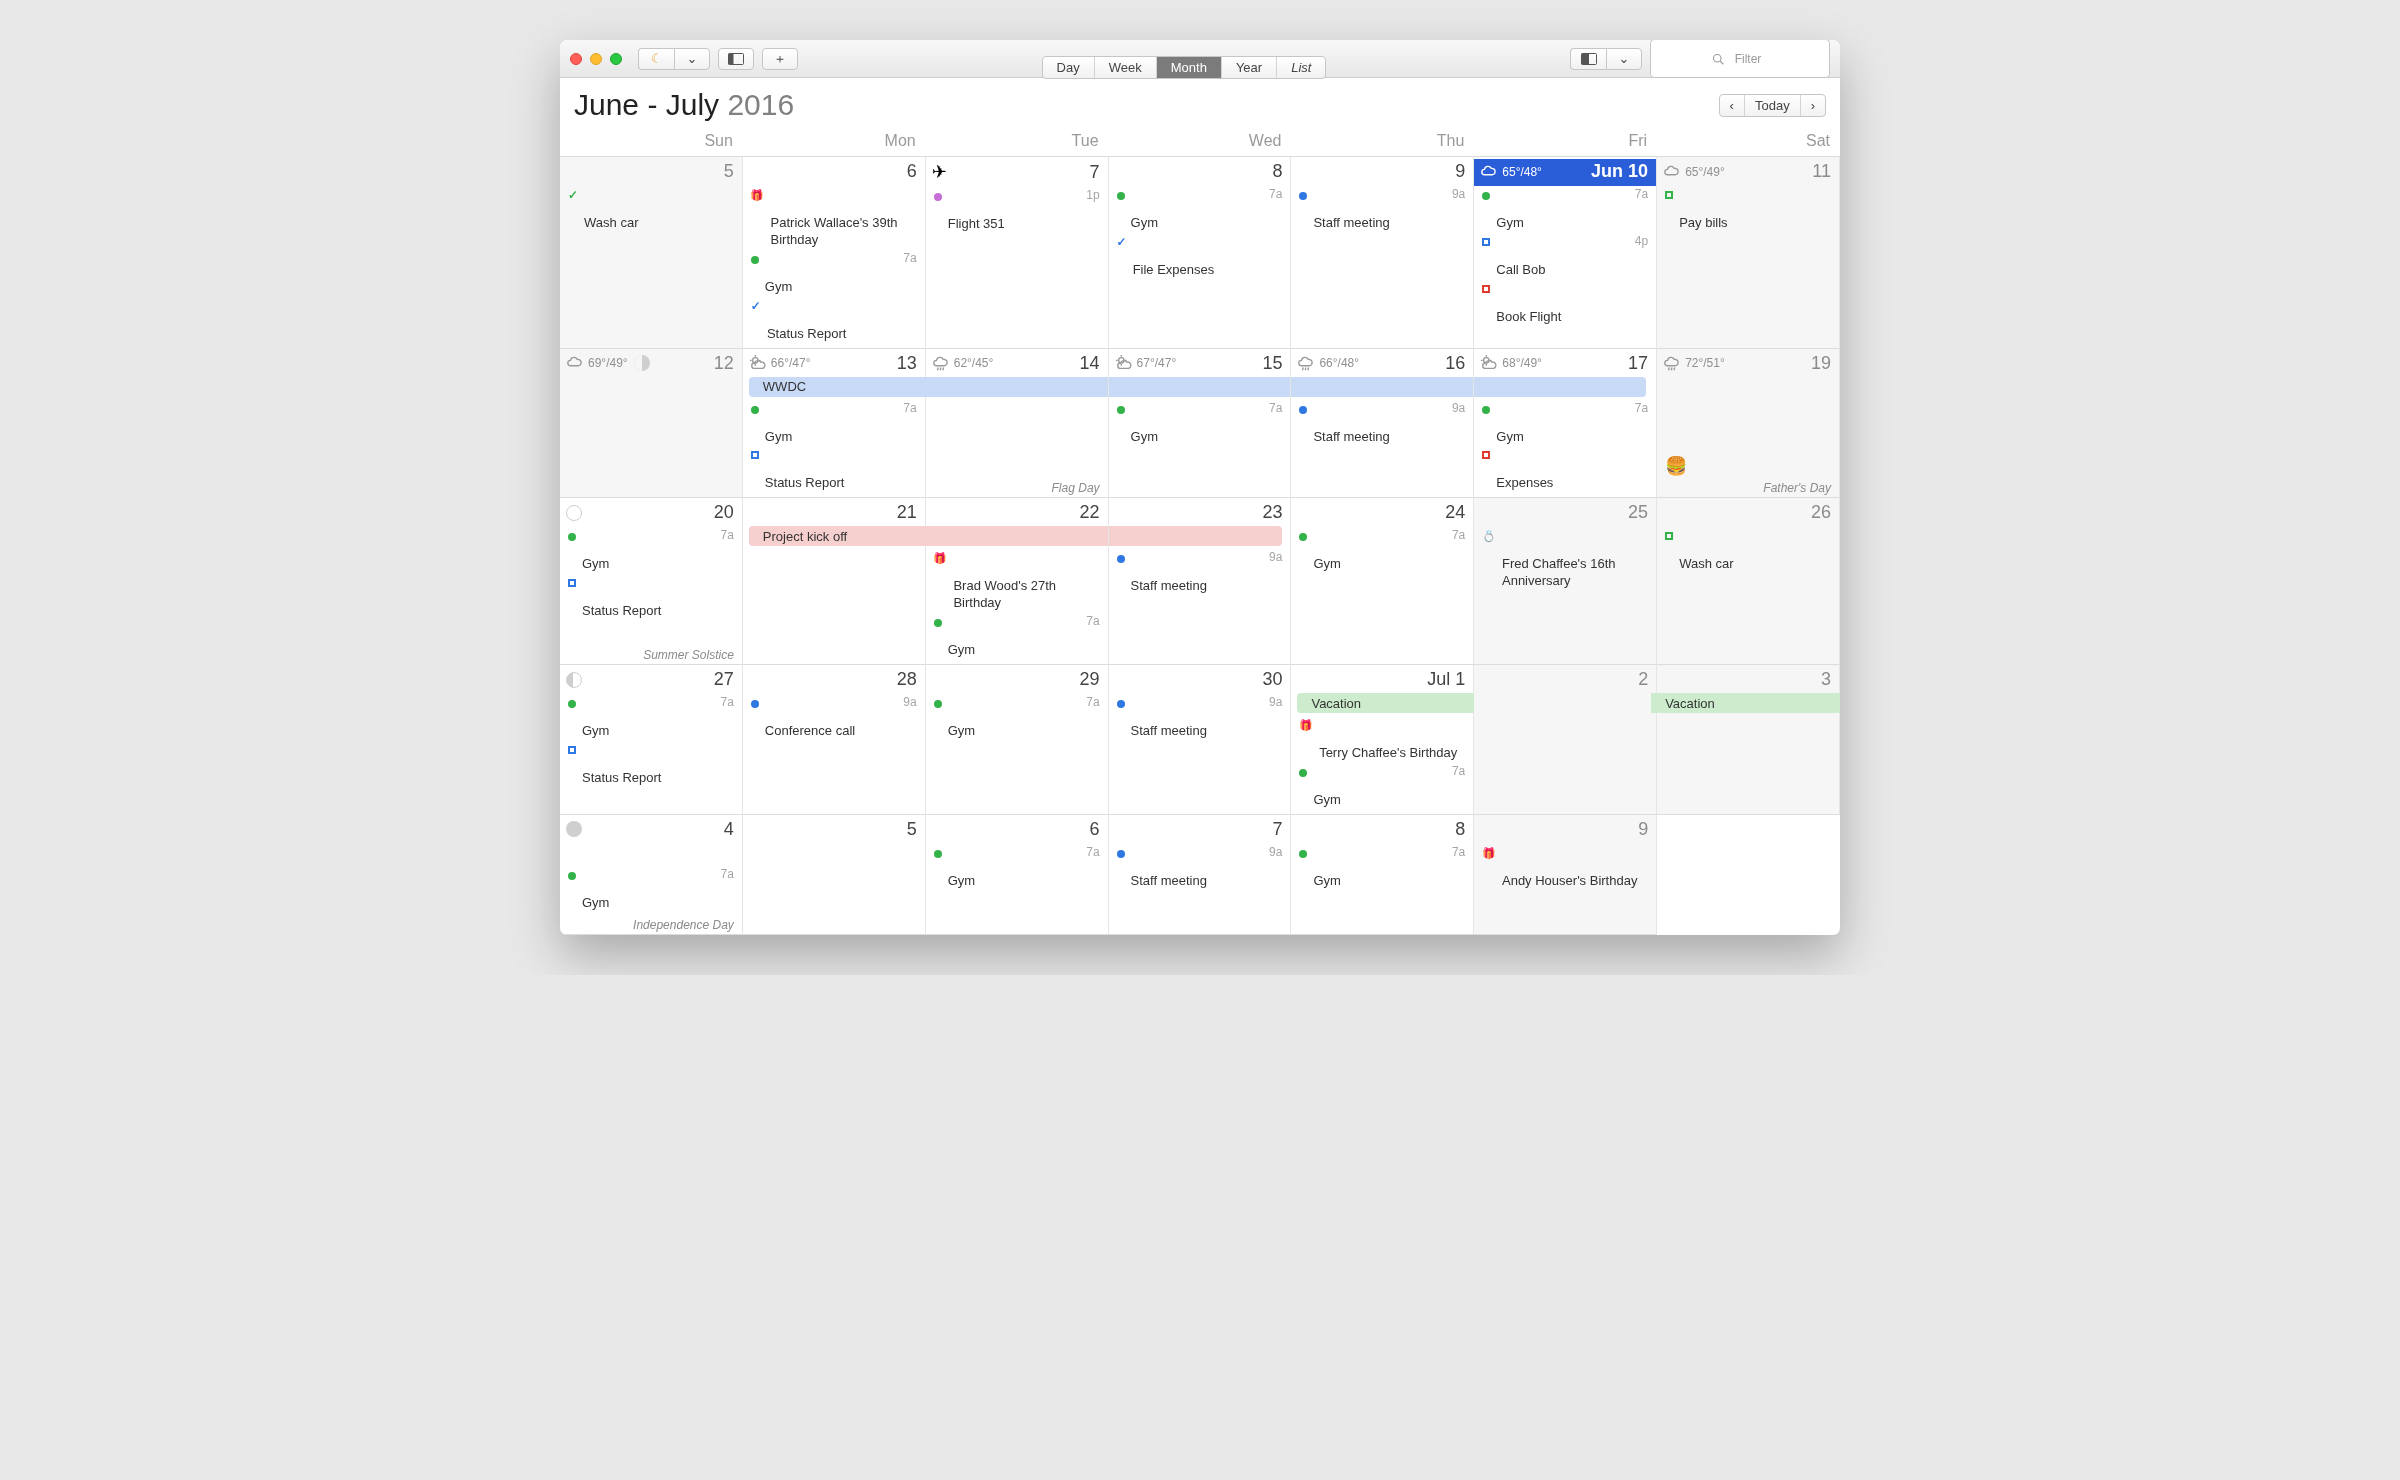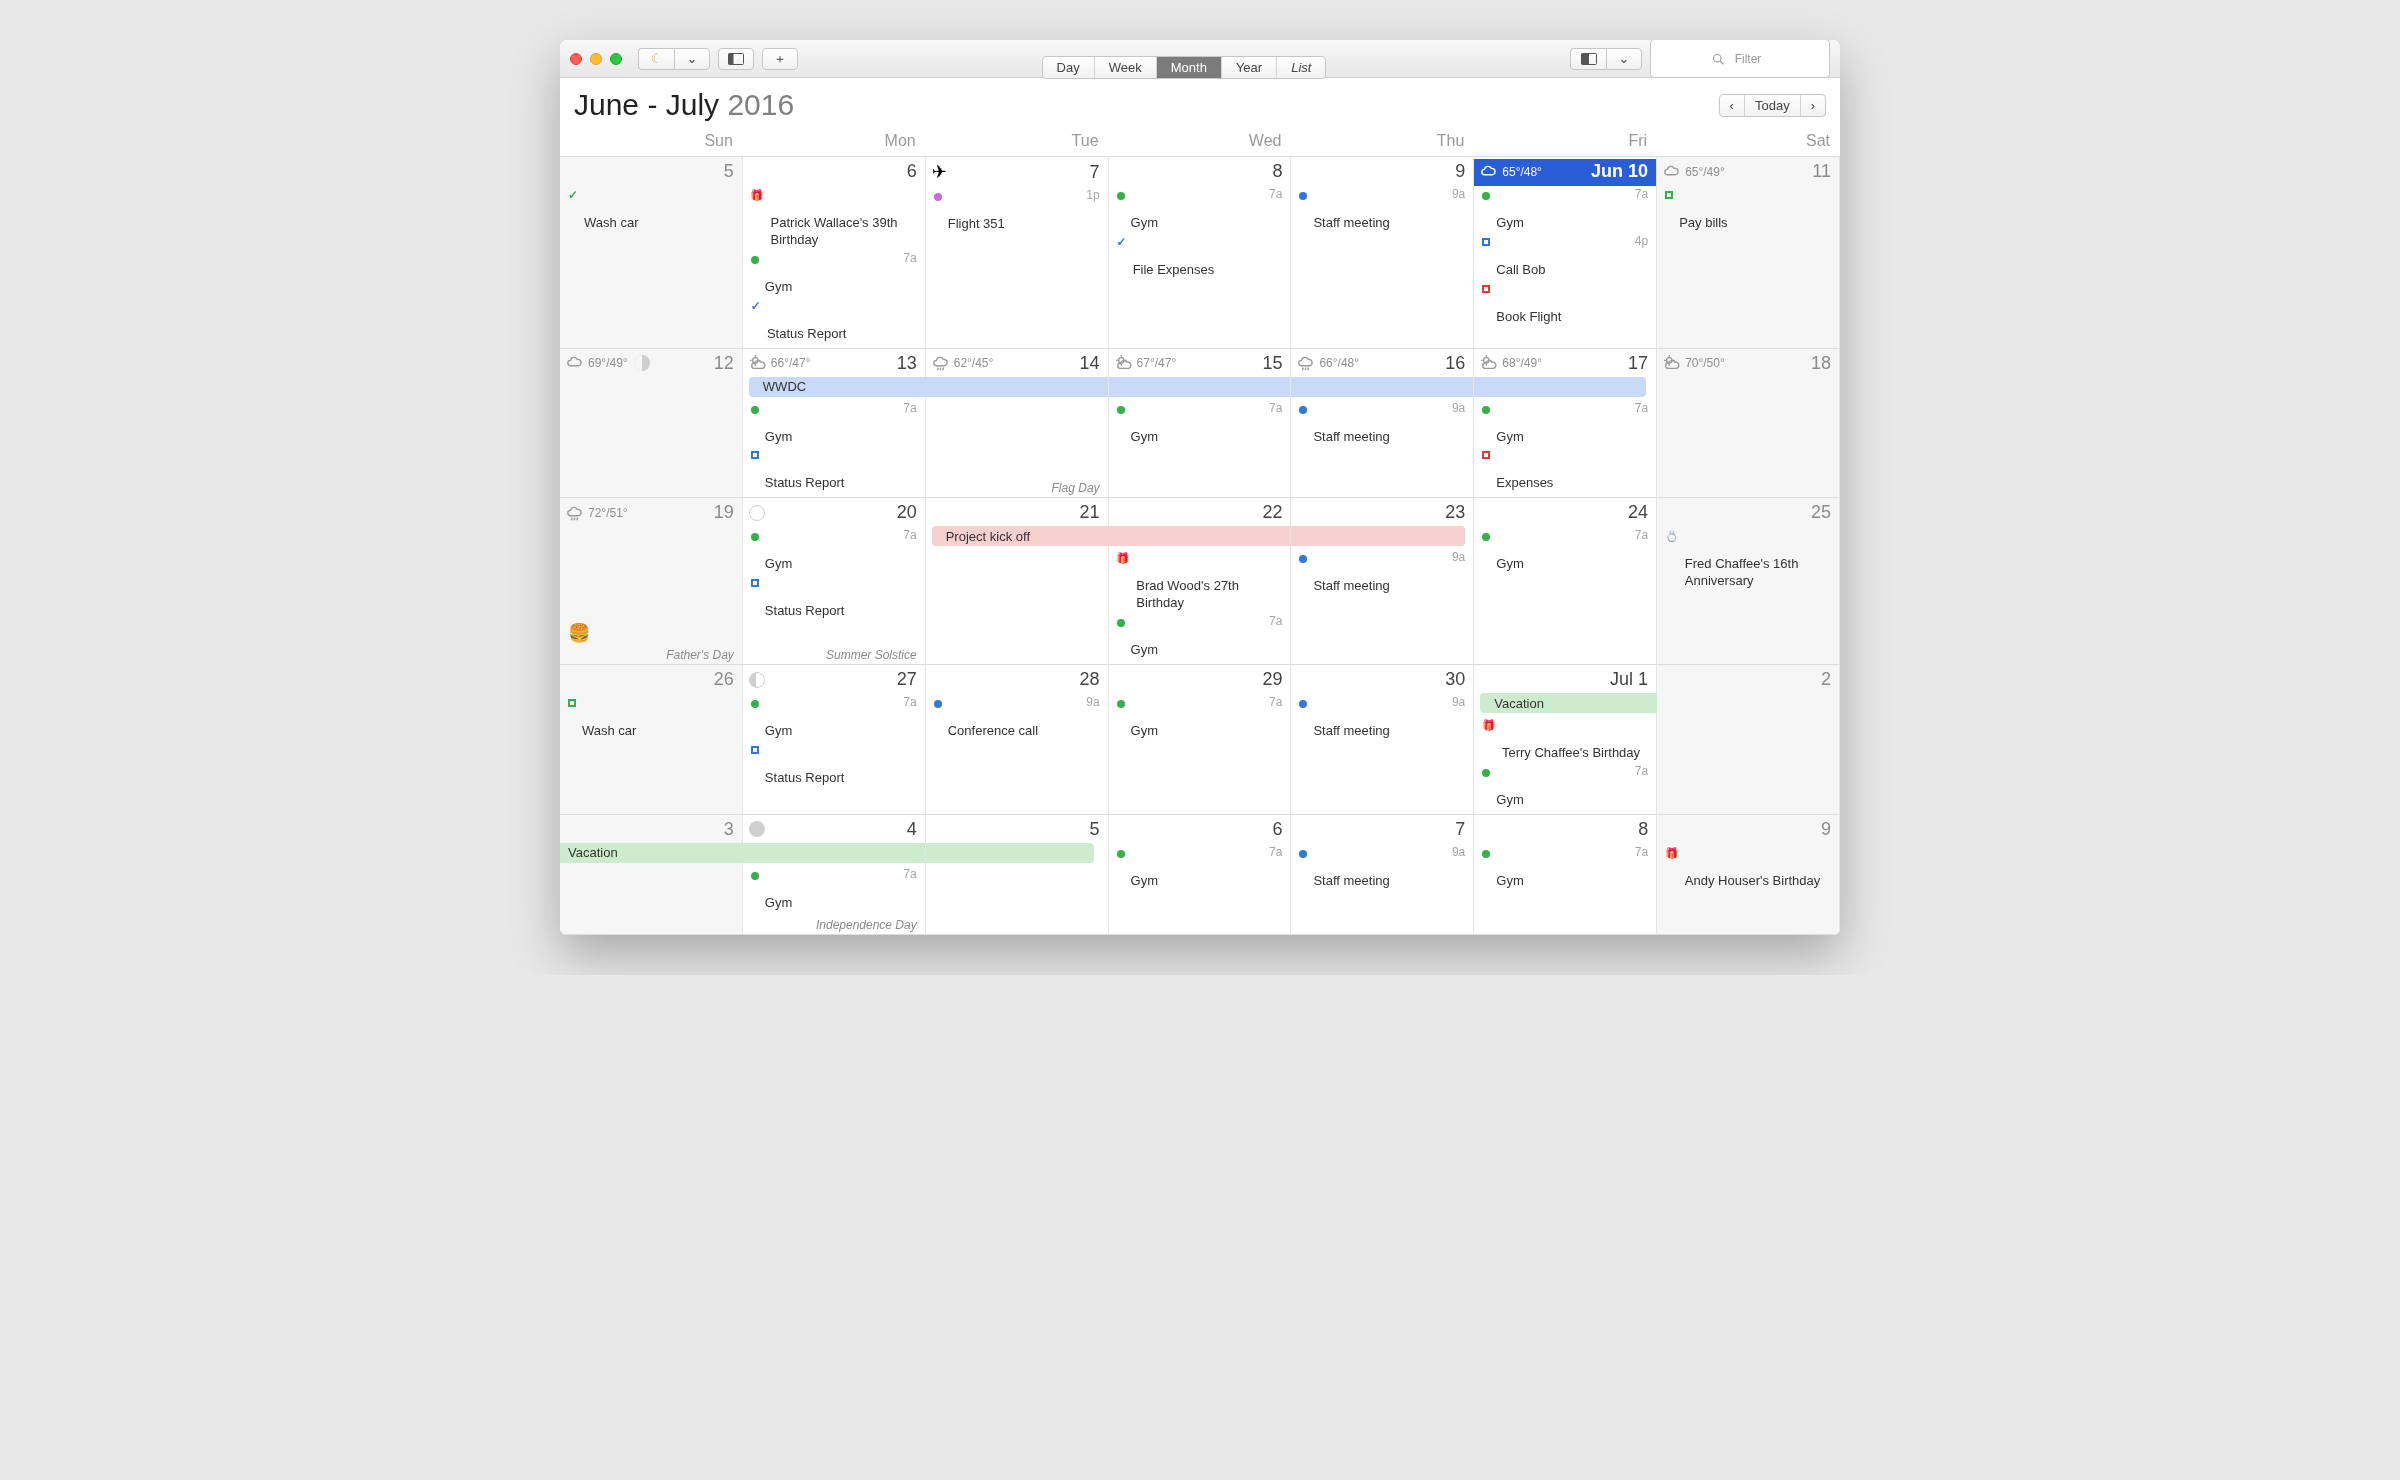--- a/index.html
+++ b/index.html
@@ -474,33 +474,20 @@
         </div>
         <div class="evt">
           <span class="sq" style="border-color: rgb(224, 59, 47);"></span>
           <span class="label">Expenses</span>
         </div>
       </div>
       <div class="cell out">
         <div class="top">
           <span class="weather">
             <svg class="wi" viewBox="0 0 20 20">
-              <circle cx="7" cy="7" r="3"></circle>
-              <path d="M7 1v2M7 11v2M1 7h2M11 7h2"></path>
-              <path d="M6 16a3 3 0 010-6 4 4 0 017-1A3 3 0 1115 16H6z"></path>
-            </svg>
-            <span>70°/50°</span>
-          </span>
-          <span class="date">18</span>
-        </div>
-      </div>
-      <div class="cell out">
-        <div class="top">
-          <span class="weather">
-            <svg class="wi" viewBox="0 0 20 20">
               <path d="M5 13a3 3 0 010-6 4 4 0 017.5-1A3 3 0 1114 13H5z"></path>
               <line x1="7" y1="15" x2="6" y2="18"></line>
               <line x1="10" y1="15" x2="9" y2="18"></line>
               <line x1="13" y1="15" x2="12" y2="18"></line>
             </svg>
             <span>72°/51°</span>
           </span>
           <span class="date">19</span>
         </div>
         <div class="burger" style="position: absolute; left: 8px; bottom: 20px;"></div>

